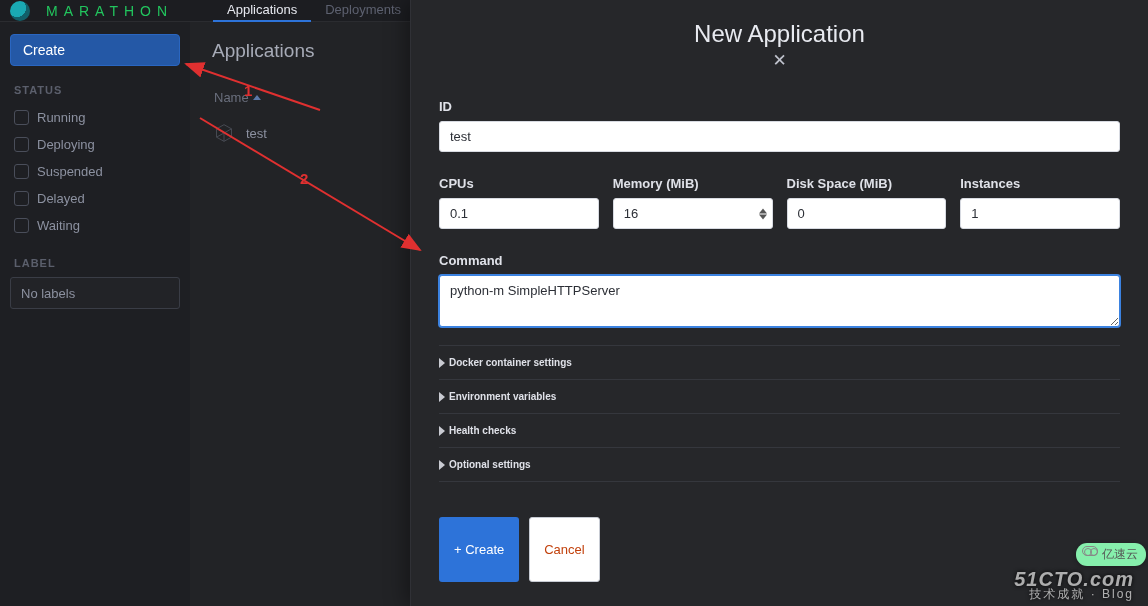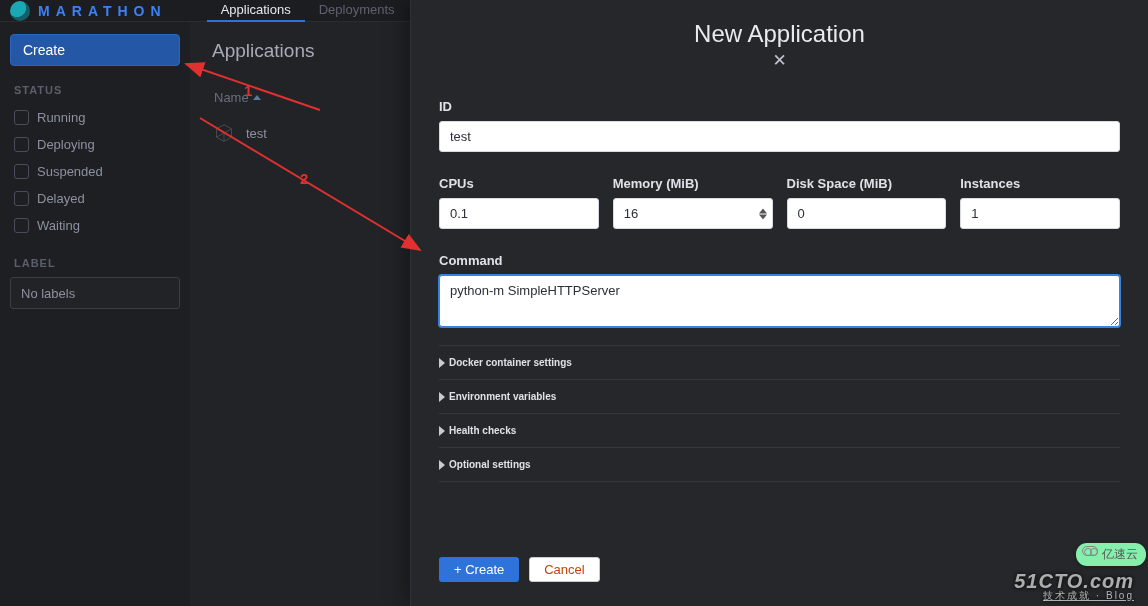--- a/index.html
+++ b/index.html
@@ -1,20 +1,20 @@
 <!DOCTYPE html>
 <html><head>
 <meta charset="utf-8">
 <style>
   * { box-sizing: border-box; margin: 0; padding: 0; }
   html, body { width: 1148px; height: 606px; overflow: hidden; font-family: "Helvetica Neue", Arial, sans-serif; background:#222326; color:#c9cbd2; }
   
   
   .topbar { position:absolute; left:0; top:0; right:0; height:22px; background:#1c1d21; border-bottom:1px solid #2b2c30; display:flex; align-items:center; padding:0 10px; }
-  .logo { display:flex; align-items:center; gap:8px; color:#3b82f6; letter-spacing:6px; font-size:14px; font-weight:700; }
+  .logo { display:flex; align-items:center; gap:16px; color:#22c55e; letter-spacing:6px; font-size:14px; font-weight:400; }
   .logo-icon { width:20px; height:20px; border-radius:50%; background: radial-gradient(circle at 35% 35%, #1aa9b3 0 48%, #12606a 50% 100%); }
   .tabs { display:flex; margin-left:40px; align-items:flex-end; height:22px; }
   .tab { padding:0 14px 0 14px; height:22px; font-size:13px; color:#5d6170; display:flex; align-items:center; border-bottom:2px solid transparent; }
   .tab.active { color:#e6e8ef; border-bottom:2px solid #2d73d9; }
   
   
   .sidebar { position:absolute; left:0; top:22px; bottom:0; width:190px; background:#1e1f23; padding:12px 10px; }
   .create-btn { width:170px; height:32px; background:#2458a6; border:1px solid #2a66c1; border-radius:4px; color:#fff; font-size:14px; display:flex; align-items:center; padding-left:12px; cursor:pointer; }
   .side-head { color:#5b5f6c; font-size:11px; letter-spacing:1px; margin:18px 4px 8px 4px; font-weight:600; }
   .check-row { display:flex; align-items:center; gap:8px; padding:6px 4px; font-size:13px; color:#8c91a0; cursor:pointer; }
@@ -45,31 +45,31 @@
   .row4 .form-group { flex:1; }
   .mem-wrap { position:relative; }
   .mem-spin { position:absolute; right:6px; top:50%; transform:translateY(-50%); display:flex; flex-direction:column; gap:1px; pointer-events:none; }
   .tri-up,.tri-dn{width:0;height:0;border-left:4px solid transparent;border-right:4px solid transparent;}
   .tri-up{border-bottom:5px solid #555;} .tri-dn{border-top:5px solid #555;}
   .hint { color:#7b7f8c; font-size:12.5px; margin-top:-6px; margin-bottom:6px; }
   .accordion { border-top:1px solid #35373d; }
   .acc-item { border-bottom:1px solid #35373d; padding:11px 0; display:flex; align-items:center; gap:4px; cursor:pointer; color:#dfe1e8; font-size:10px; font-weight:600; }
   .chev { width:0;height:0;border-top:5px solid transparent;border-bottom:5px solid transparent;border-left:6px solid #c9cbd2; flex:none; }
   .modal-footer { padding:16px 28px 24px 28px; display:flex; gap:10px; }
-  .btn { border-radius:3px; font-size:13px; padding:4px 14px; cursor:pointer; border:1px solid transparent; }
+  .btn { border-radius:3px; font-size:13px; padding:24px 14px; cursor:pointer; border:1px solid transparent; }
   .btn-primary { background:#2d73d9; color:#fff; }
   .btn-default { background:#fff; color:#c2410c; border-color:#c7cbd3; }
   
   
   .anno-svg { position:absolute; inset:0; pointer-events:none; }
   .anno-num { fill:#e03030; font-size:15px; font-family:Arial; font-weight:bold; }
   
   
   .wm1 { position:absolute; right:14px; bottom:6px; color:rgba(255,255,255,.65); font-size:20px; font-weight:800; text-align:right; line-height:.95; text-shadow:0 0 4px #000; font-style:italic; letter-spacing:1px; }
-  .wm1 small{ font-size:10px; display:block; letter-spacing:2px; font-weight:400; font-style:normal;text-decoration:underline; }
+  .wm1 small{ font-size:12px; display:block; letter-spacing:2px; font-weight:400; font-style:normal; }
   .wm2 { position:absolute; right:2px; bottom:40px; background:#86efac; color:#555; font-size:12px; padding:3px 8px 3px 6px; border-radius:11px; display:flex; align-items:flex-start; gap:4px; box-shadow:0 1px 4px rgba(0,0,0,.3); }
   .wm2-ico{ width:16px;height:10px;border:1.4px solid #888;border-radius:6px;position:relative;}
   .wm2-ico::before,.wm2-ico::after{content:'';position:absolute;width:6px;height:6px;border:1.4px solid #888;border-radius:50%;top:1px;}
   .wm2-ico::before{left:1px;} .wm2-ico::after{left:7px;}
 </style>
 </head>
 <body>
 
 <div class="topbar">
   <div class="logo">

